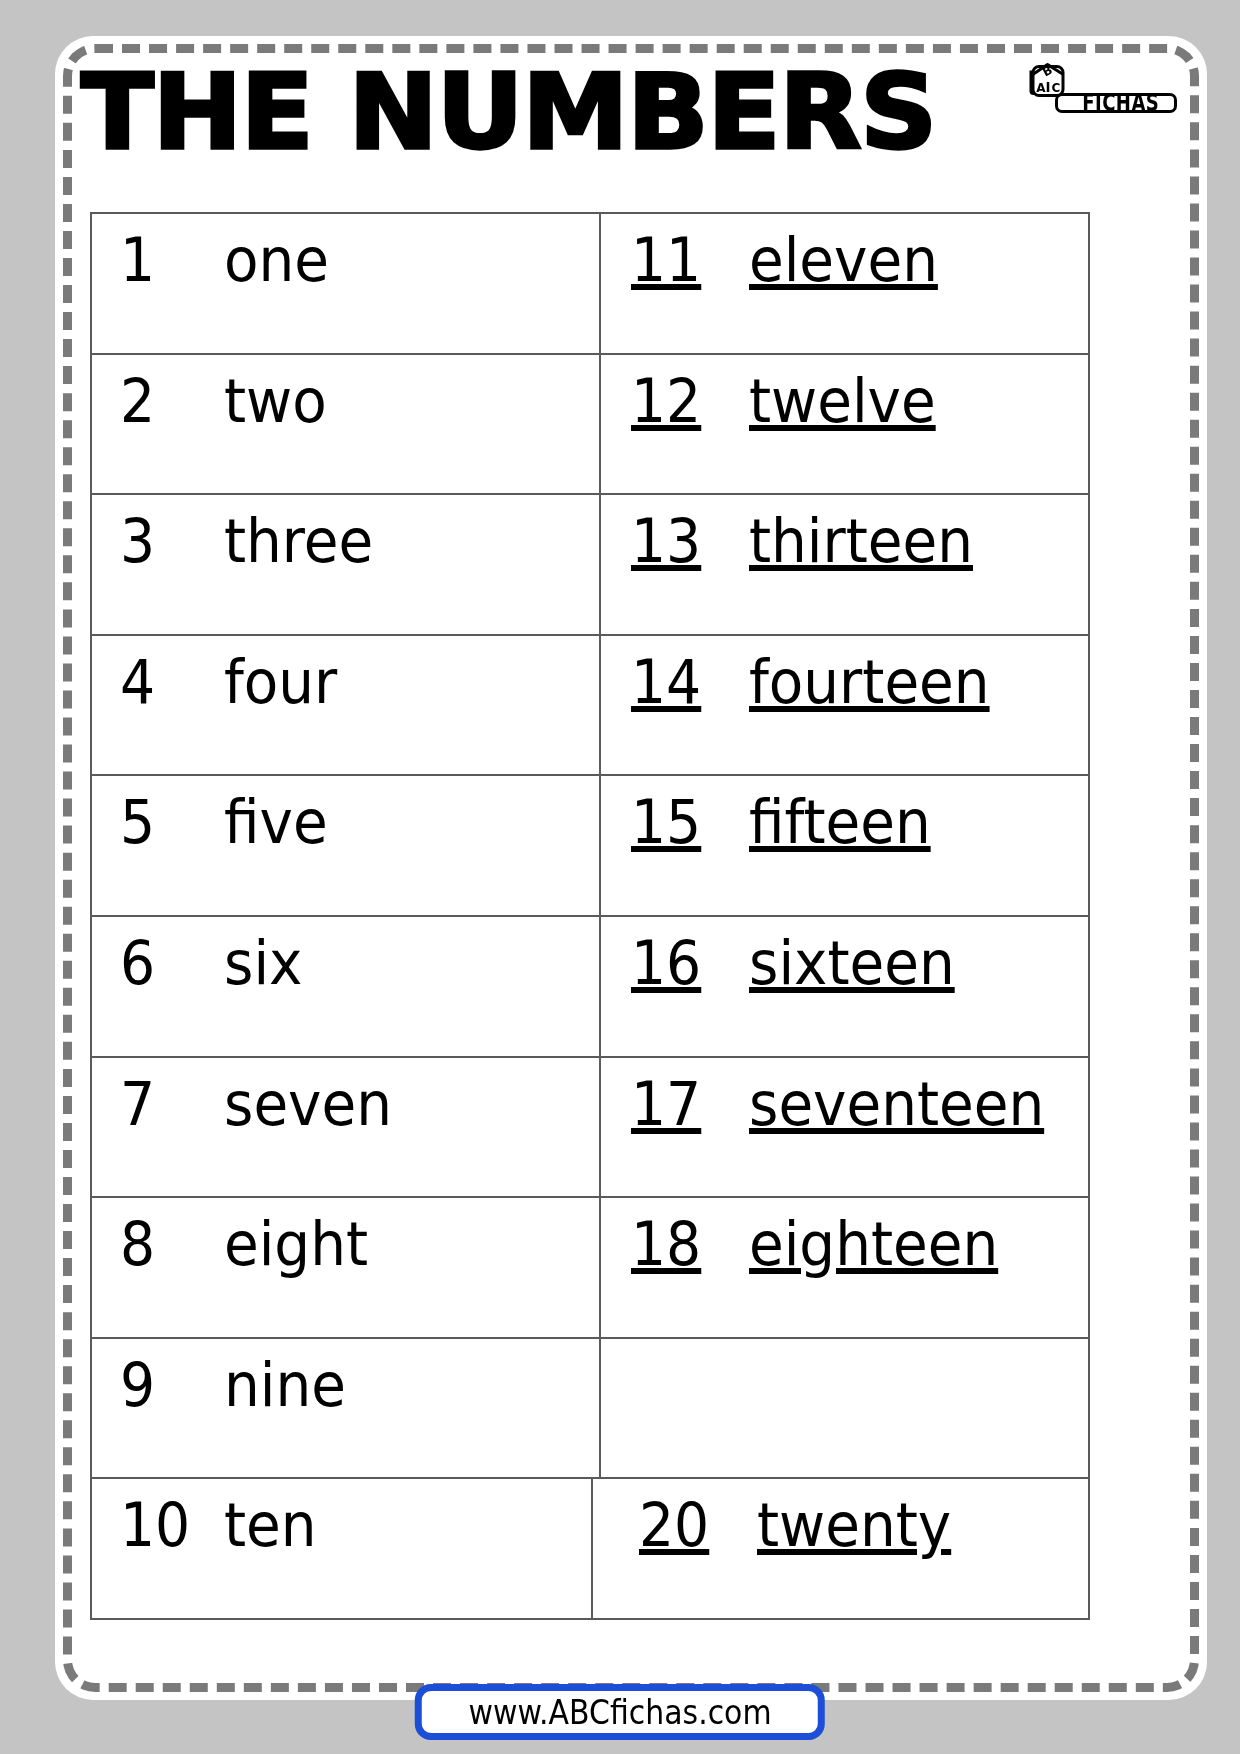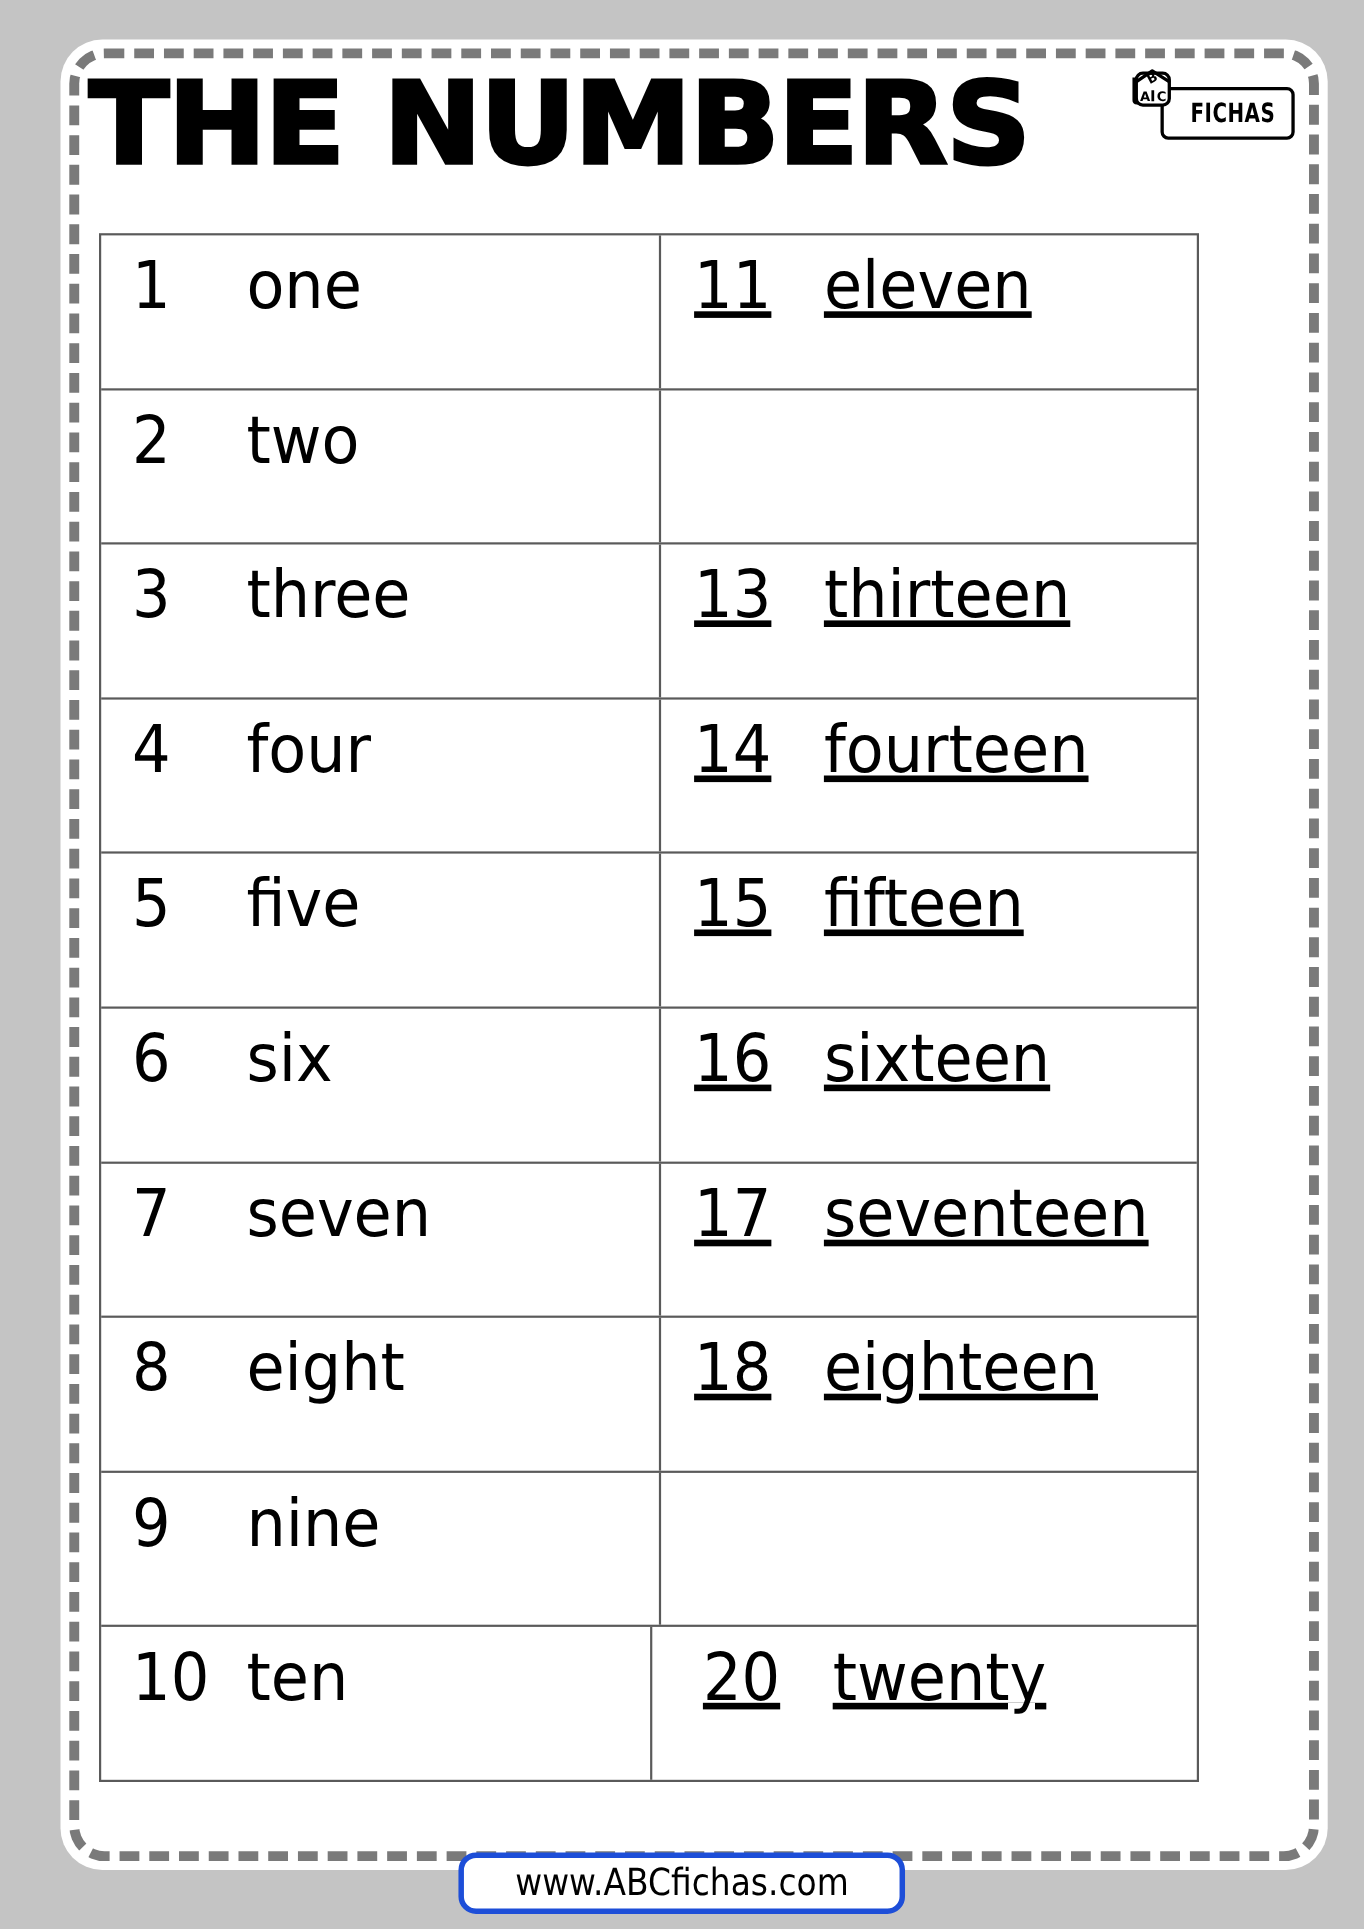--- a/index.html
+++ b/index.html
@@ -73,21 +73,21 @@
     height: 42px;
   }
   .cube-wrap {
     width: 44px;
     height: 42px;
     position: relative;
     flex: 0 0 auto;
     z-index: 2;
   }
   .fichas-box {
-    height: 48px;
+    height: 20px;
     margin-left: -14px;
     padding: 0 8px 0 18px;
     border: 3px solid #000;
     border-radius: 7px;
     background: #fff;
     display: flex;
     align-items: center;
     box-sizing: border-box;
     margin-top: 48px;
   }
@@ -158,21 +158,21 @@
 
   
   #footer-badge {
     position: absolute;
     left: 50%;
     transform: translateX(-50%);
     top: 1684px;
     height: 56px;
     padding: 0 26px;
     background: #fff;
-    border: 5px solid #1d4ed8;
+    border: 7px solid #1d4ed8;
     border-radius: 16px;
     display: flex;
     align-items: center;
     justify-content: center;
     box-sizing: border-box;
     z-index: 5;
   }
   #footer-url {
     font-family: "DejaVu Sans", sans-serif;
     font-size: 34px;
@@ -232,20 +232,24 @@
         <span class="num">11</span>
         <span class="word">eleven</span>
       </div>
     </div>
 
     <div class="table-row">
       <div class="cell cell-left">
         <span class="num">2</span>
         <span class="word">two</span>
       </div>
+      <div class="cell cell-right">
+        <span class="num">12</span>
+        <span class="word">twelve</span>
+      </div>
     </div>
 
     <div class="table-row">
       <div class="cell cell-left">
         <span class="num">3</span>
         <span class="word">three</span>
       </div>
       <div class="cell cell-right">
         <span class="num">13</span>
         <span class="word">thirteen</span>

